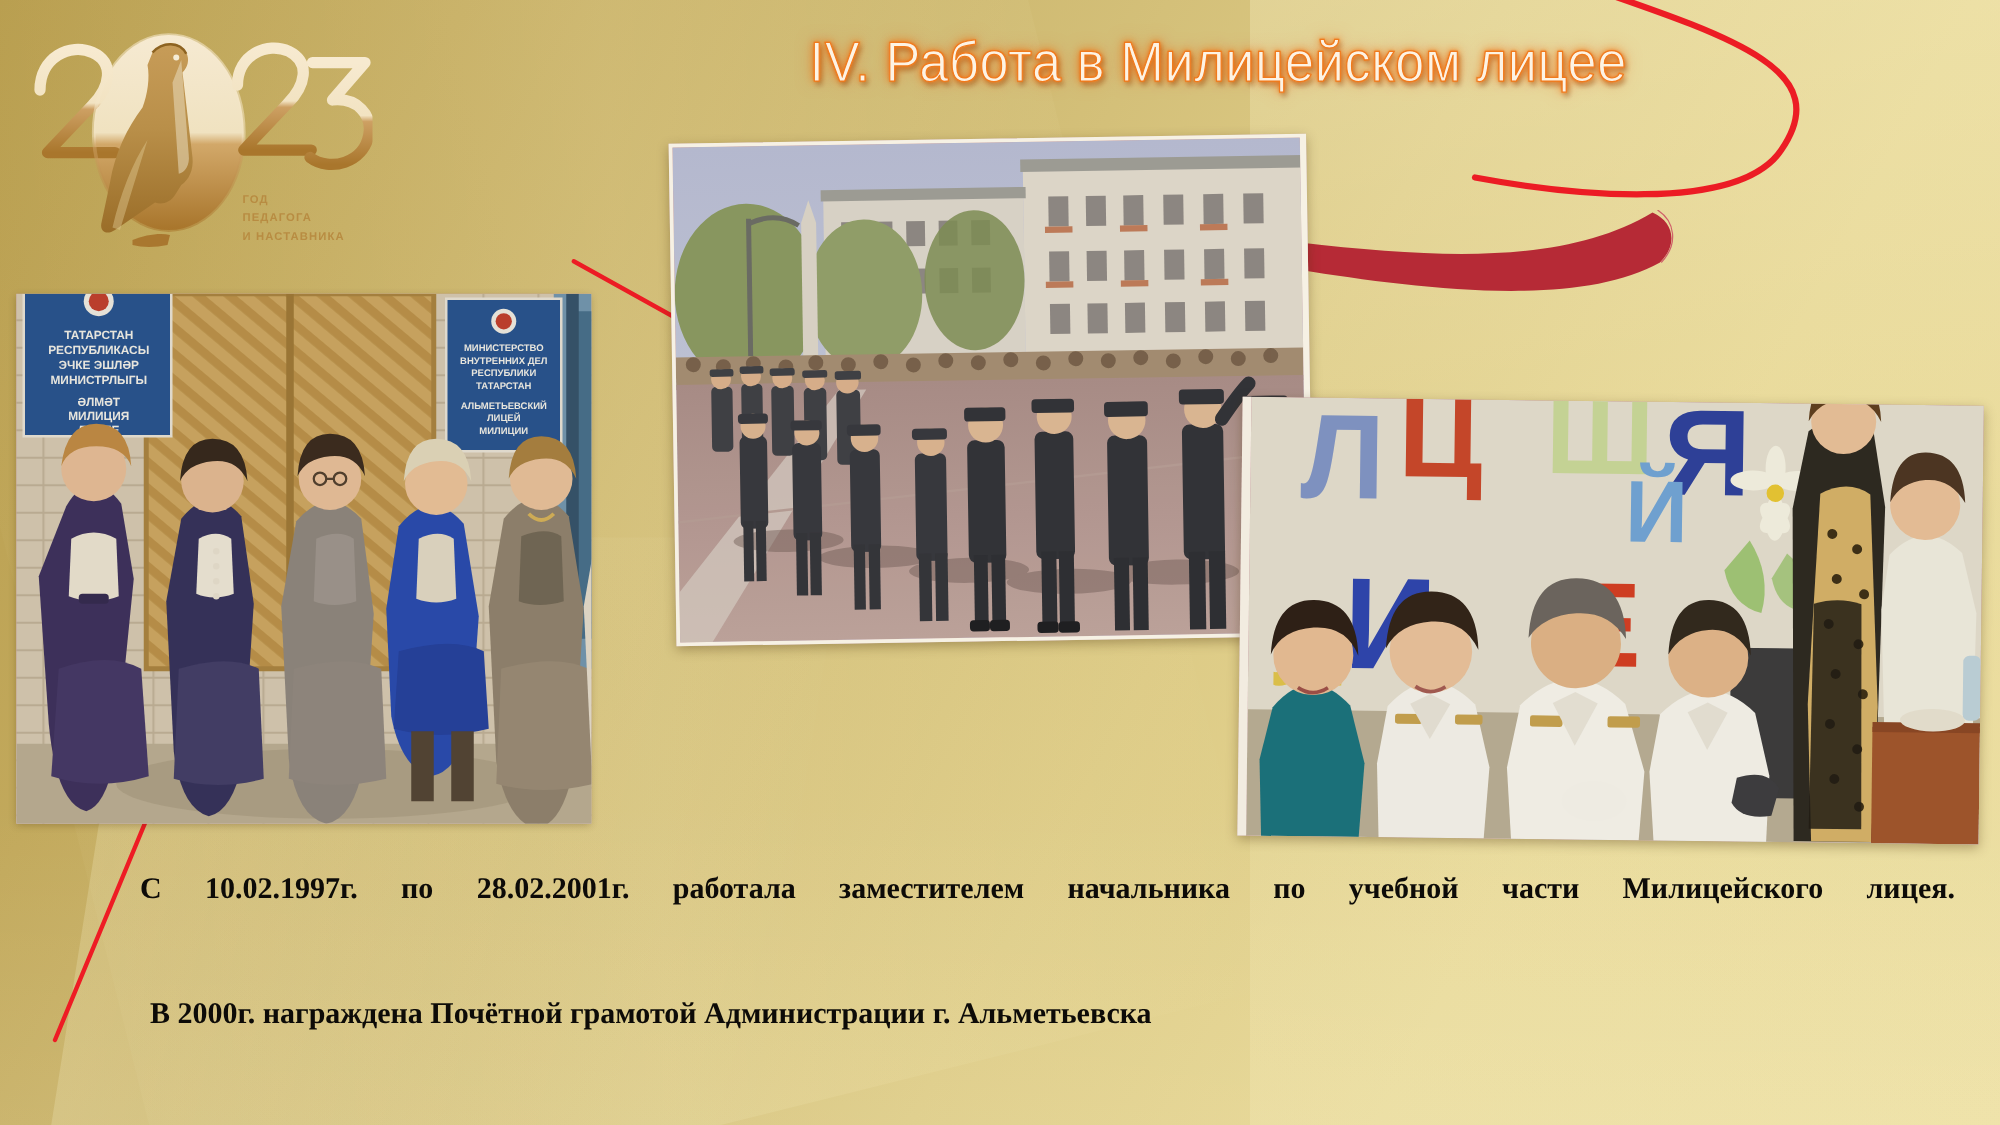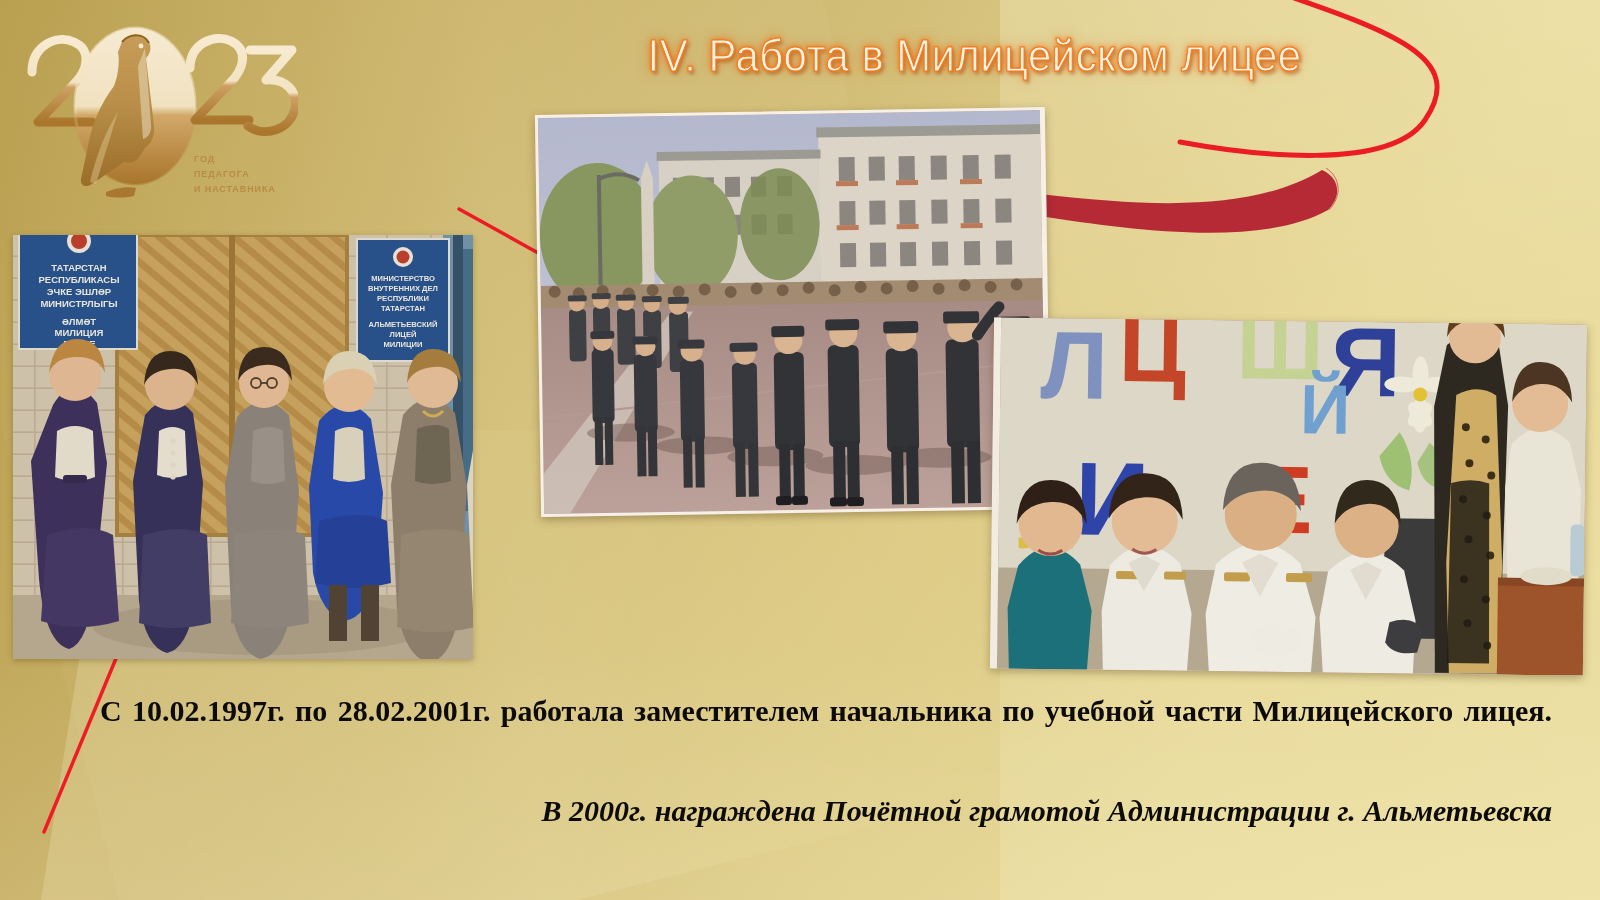--- a/index.html
+++ b/index.html
@@ -58,21 +58,21 @@
   .logo-caption{
     position:absolute;left:176px;top:146px;width:110px;
     font-family:"Liberation Sans", sans-serif;
     font-size:9px;font-weight:700;letter-spacing:0.9px;line-height:15px;
     color:#b88c42;text-transform:uppercase;
   }
 
   
   .title{
     position:absolute;left:560px;top:24px;width:830px;height:64px;
-    display:flex;align-items:center;justify-content:center;
+    display:flex;justify-content:center;
   }
   .title-text{
     font-family:"Liberation Sans Narrow","Liberation Sans", sans-serif;
     font-size:45px;font-weight:400;letter-spacing:0.5px;white-space:nowrap;
     color:#fdf3e4;
     transform:scaleX(0.93);
     -webkit-text-stroke:1px #f07a1c;
     text-shadow:
        0 0 1px #f07a1c,
        0 0 3px #ef7a1e,
@@ -95,27 +95,27 @@
   }
   .ph-right{
     left:992px;top:321px;width:586px;height:351px;
     transform:rotate(0.7deg);
     box-shadow:0 3px 9px rgba(70,45,10,0.35);
     border-left:7px solid #f2ece0;
   }
 
   
   .caption{
-    position:absolute;left:52px;top:686px;width:1500px;
+    position:absolute;left:64px;top:686px;width:1500px;
     font-family:"Liberation Serif", serif;
-    font-weight:700;font-size:30px;line-height:50px;color:#0d0b08;
+    font-weight:700;font-size:24px;line-height:50px;color:#0d0b08;
     text-align:justify;
   }
   .caption p{margin:0;text-indent:48px;}
-  .caption p.last{text-indent:56px;text-align:right;font-style:italic;}
+  .caption p.last{text-indent:56px;text-align:left;}
   .caption p::after{content:"";display:inline-block;width:100%;}
   .caption p.last::after{display:none;}
 </style>
 </head>
 <body>
 
 <div class="slide">
 
   <div class="bg-facet-a"></div>
   <div class="bg-facet-b"></div>

